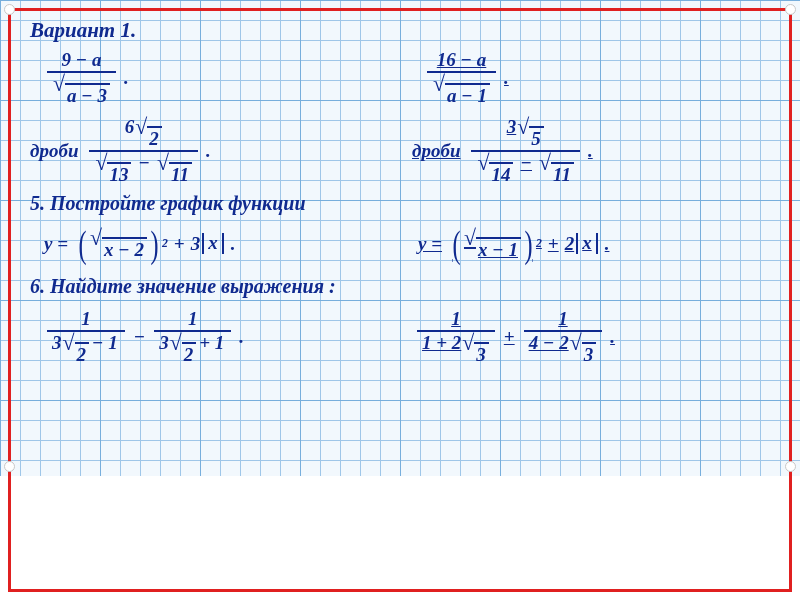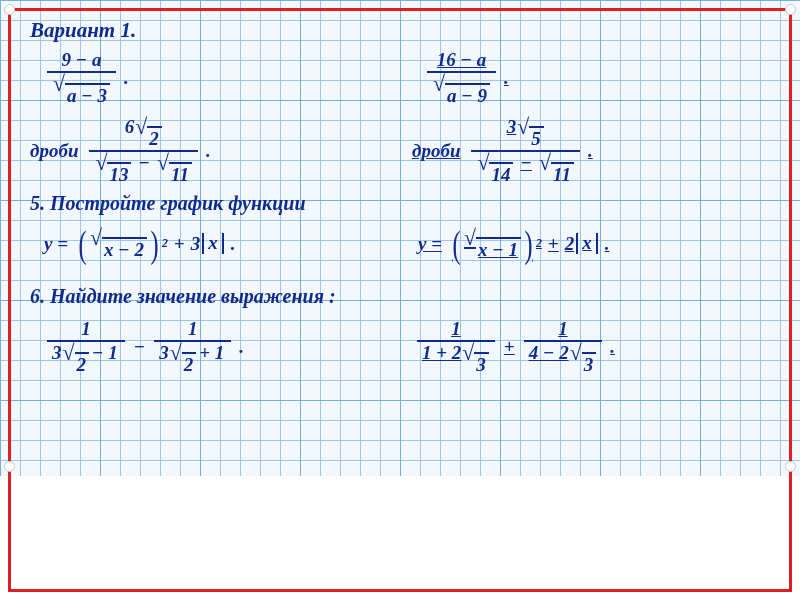--- a/index.html
+++ b/index.html
@@ -198,21 +198,21 @@
         </span>
         <span class="dot-end">.</span>
       </div>
       <div class="col right">
         <span class="frac">
           <span class="num">16 − a</span>
           <span class="bar"></span>
           <span class="den">
             <span class="sqrt">
                 <span class="sign">√</span>
-                <span class="rad">a − 9</span>
+                <span class="rad">a − 1</span>
               </span>
           </span>
         </span>
         <span class="dot-end">.</span>
       </div>
     </div>
 
     <div class="two-col" style="margin-top:8px;">
       <div class="col left" style="padding-left:0">
         <span class="lbl">дроби</span>
@@ -289,21 +289,21 @@
           <span class="p">)</span>
         </span>
           <span class="sup">2</span>
         <span class="op">+</span>
         <span>2</span>
         <span class="abs">x</span>
         <span class="dot-end">.</span>
       </div>
     </div>
 
-    <div class="task" style="margin-top:24px;">6. Найдите значение выражения :</div>
+    <div class="task" style="margin-top:14px;">6. Найдите значение выражения :</div>
     <div class="two-col" style="margin-top:10px;">
       <div class="col left">
         <span class="frac">
           <span class="num">1</span>
           <span class="bar"></span>
           <span class="den">
             <span>3</span><span class="sqrt">
                 <span class="sign">√</span>
                 <span class="rad">2</span>
               </span><span class="small-gap">− 1</span>

